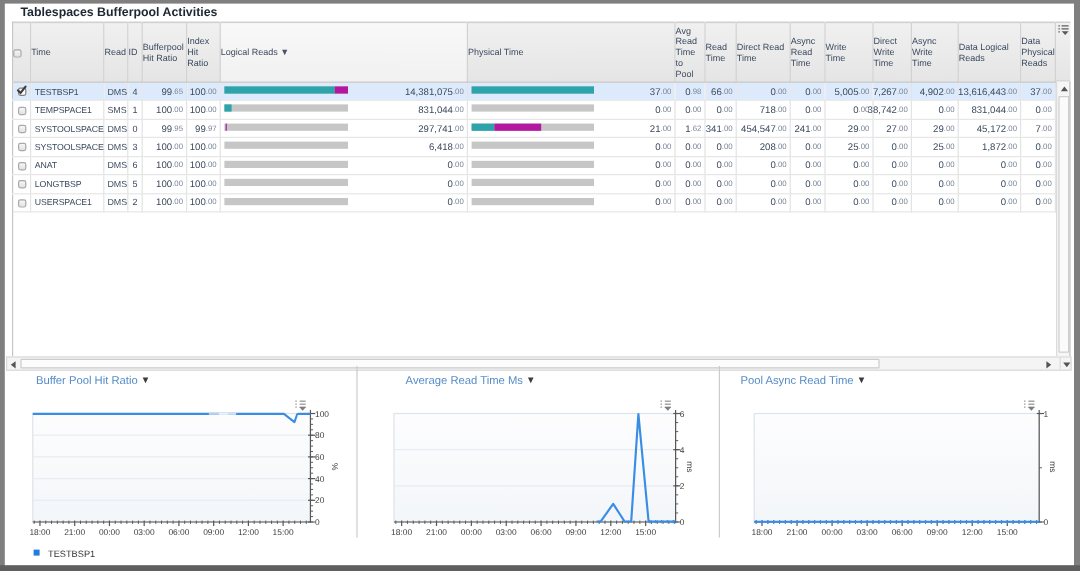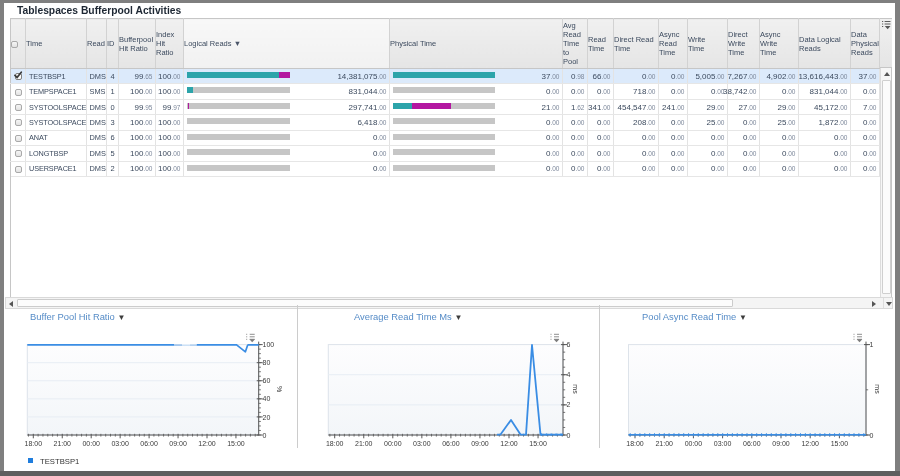--- a/index.html
+++ b/index.html
@@ -456,22 +456,22 @@
       <div class="thumb"></div>
       <div class="lar"></div>
       <div class="rar"></div>
       <div class="sep"></div>
       <div class="dar"></div>
     </div>
 
 <div class="sepline" style="left:297px"></div>
 <div class="sepline" style="left:599px"></div>
 <div class="ctitle" style="left:30px">Buffer Pool Hit Ratio <span class="ar">▼</span></div>
-<div class="ctitle" style="left:354px">Average Read Time Ms <span class="ar">▼</span></div>
-<div class="ctitle" style="left:642px">Pool Async Read Time <span class="ar">▼</span></div>
+<div class="ctitle" style="left:338px">Average Read Time Ms <span class="ar">▼</span></div>
+<div class="ctitle" style="left:617px">Pool Async Read Time <span class="ar">▼</span></div>
 <div class="legend"><i></i>TESTBSP1</div>
 <svg width="900" height="476" viewBox="0 0 900 476">
 <defs>
         <linearGradient id="pg" x1="0" y1="0" x2="0" y2="1">
           <stop offset="0" stop-color="#fdfdfe"></stop>
           <stop offset="1" stop-color="#f3f6f9"></stop>
         </linearGradient>
       </defs>
 <rect x="27.3" y="344.6" width="231.39999999999998" height="90.39999999999998" fill="url(#pg)" stroke="#dde3ea" stroke-width="1"></rect>
 <line x1="27.3" y1="362.68" x2="258.7" y2="362.68" stroke="#e7edf4" stroke-width="1"></line>

